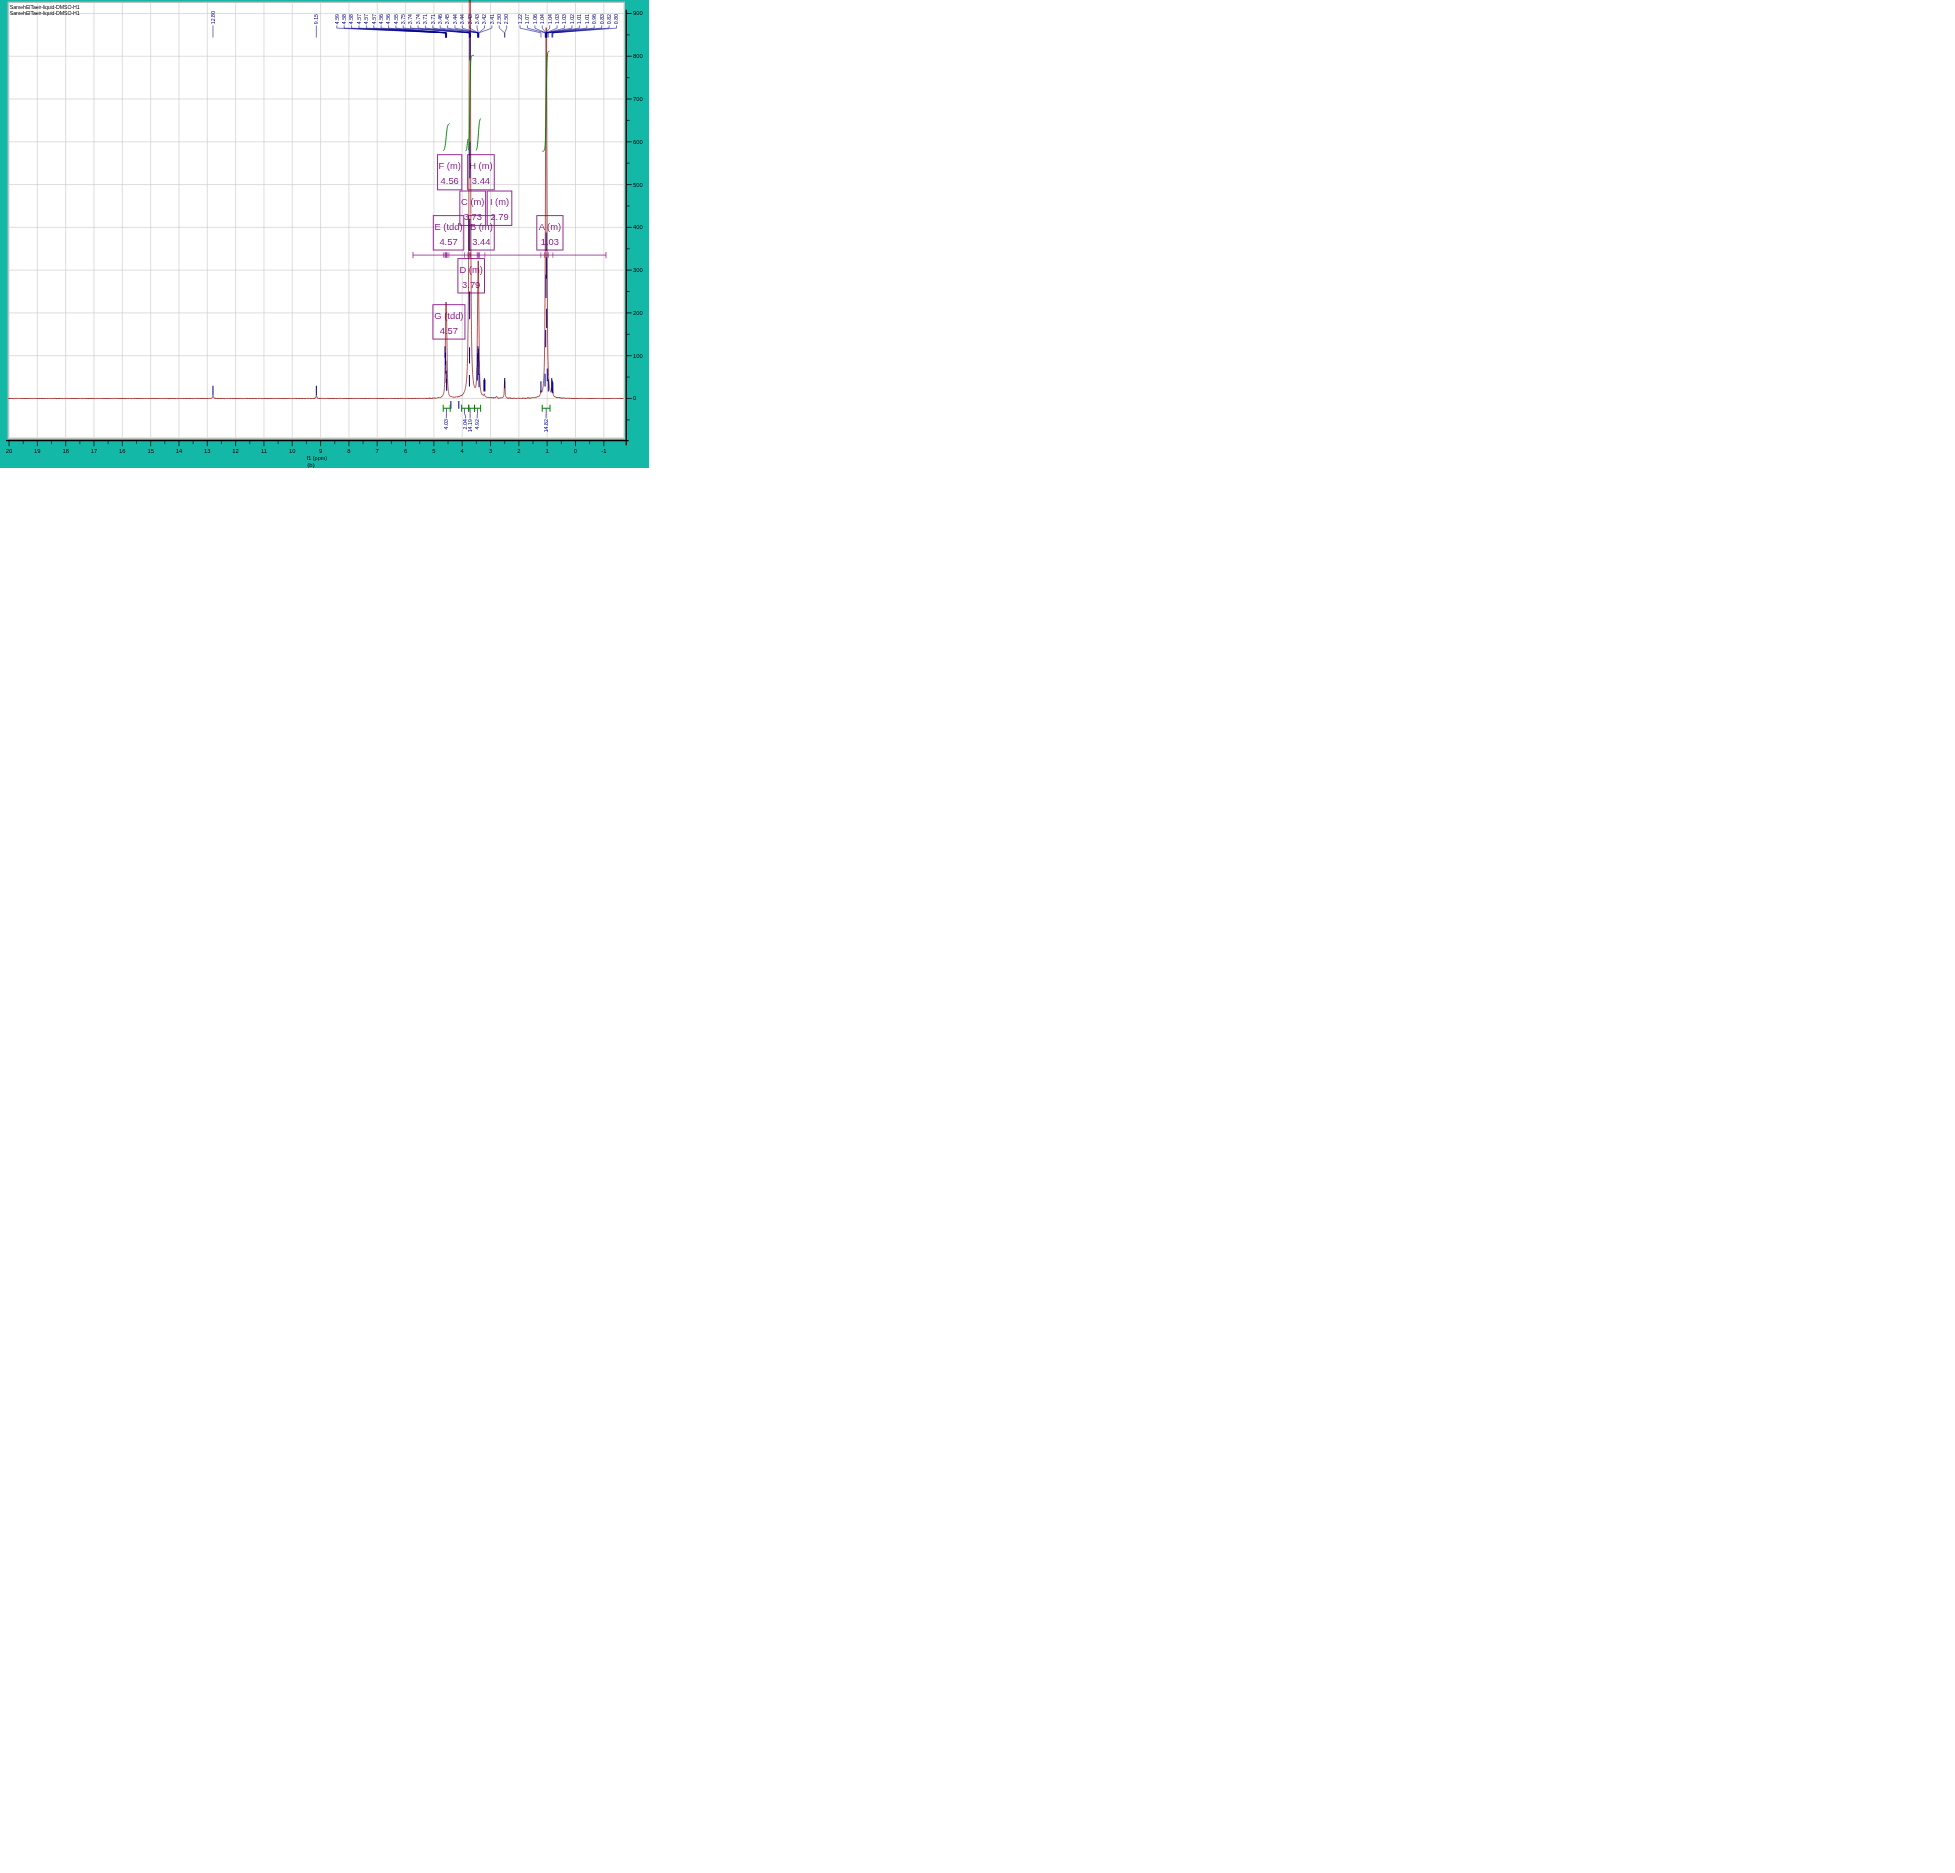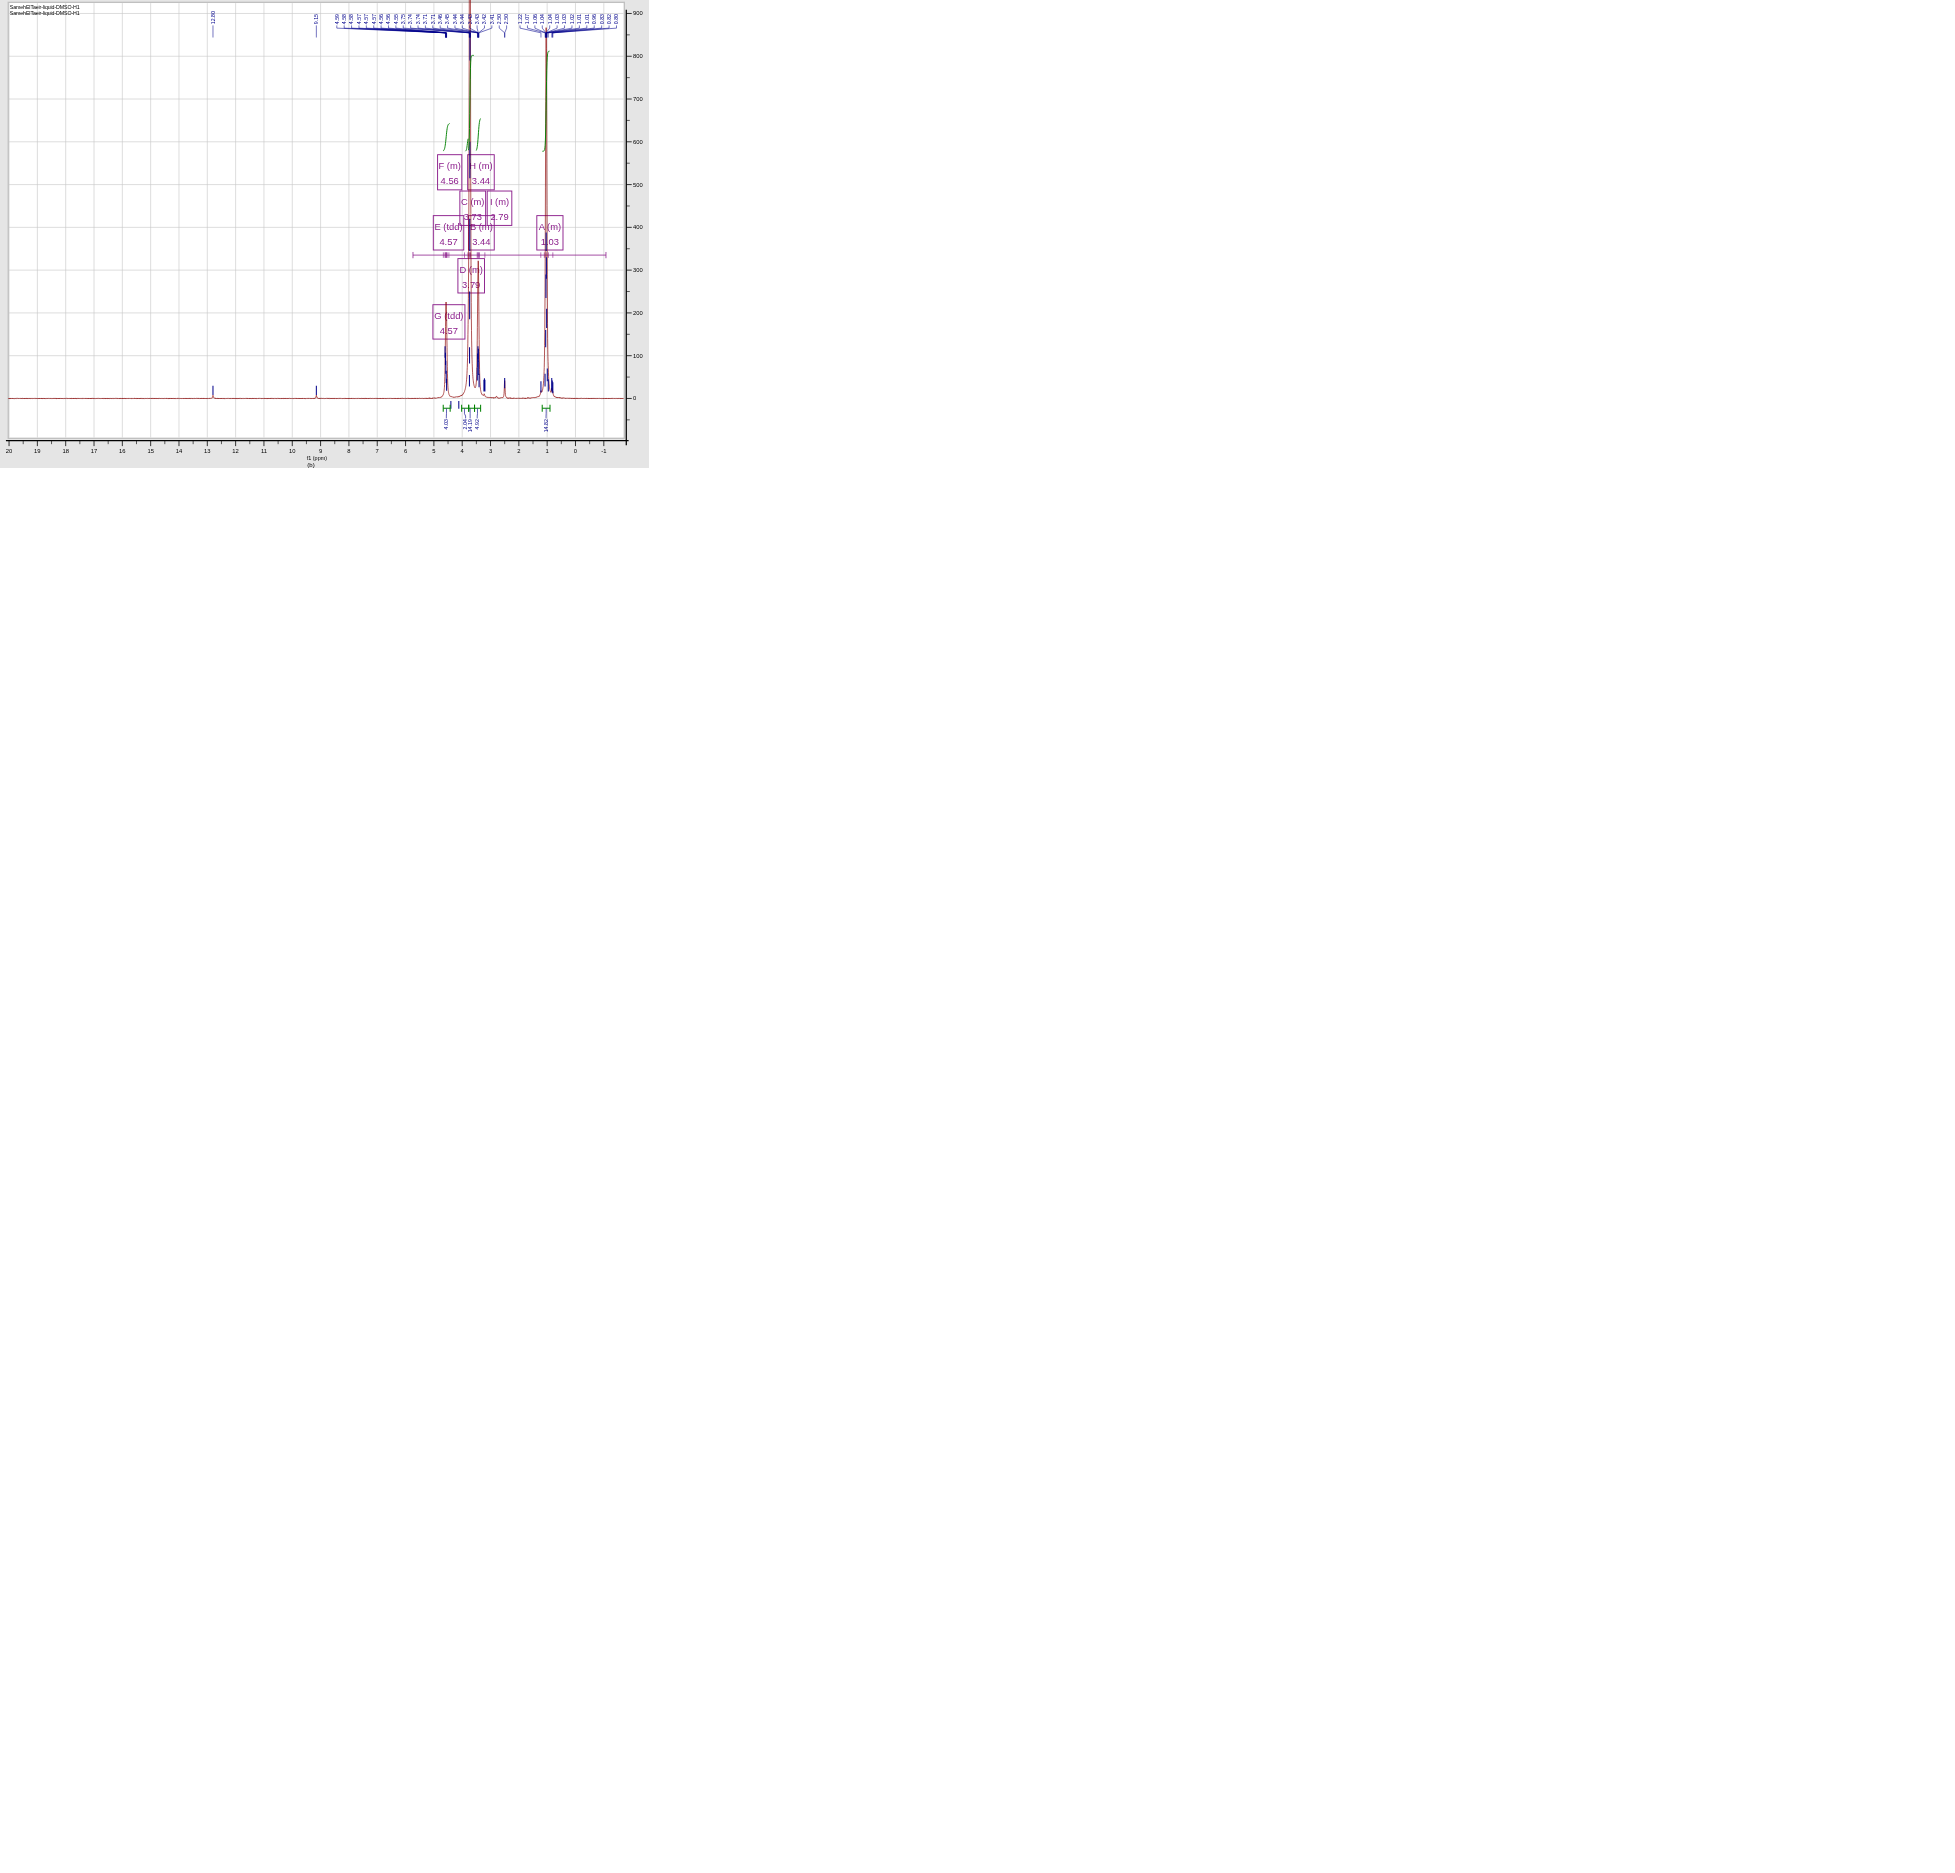--- a/index.html
+++ b/index.html
@@ -1,16 +1,16 @@
 <!DOCTYPE html>
 <html style="font-size:6.3px"><head>
 <meta charset="utf-8">
 <style>
   html,body{margin:0;padding:0;background:#ffffff;}
-  .page{width:649px;height:468px;position:relative;background:#e5e5e5;
+  .page{width:649px;height:468px;position:relative;background:#14b8a6;
         font-family:"Liberation Sans", sans-serif;}
   svg{display:block;}
   text{font-family:"Liberation Sans", sans-serif;}
 </style>
 </head>
 <body>
 
 <div class="page">
   <svg width="649" height="468" viewBox="0 0 1659 1198" xmlns="http://www.w3.org/2000/svg">
     <g>

